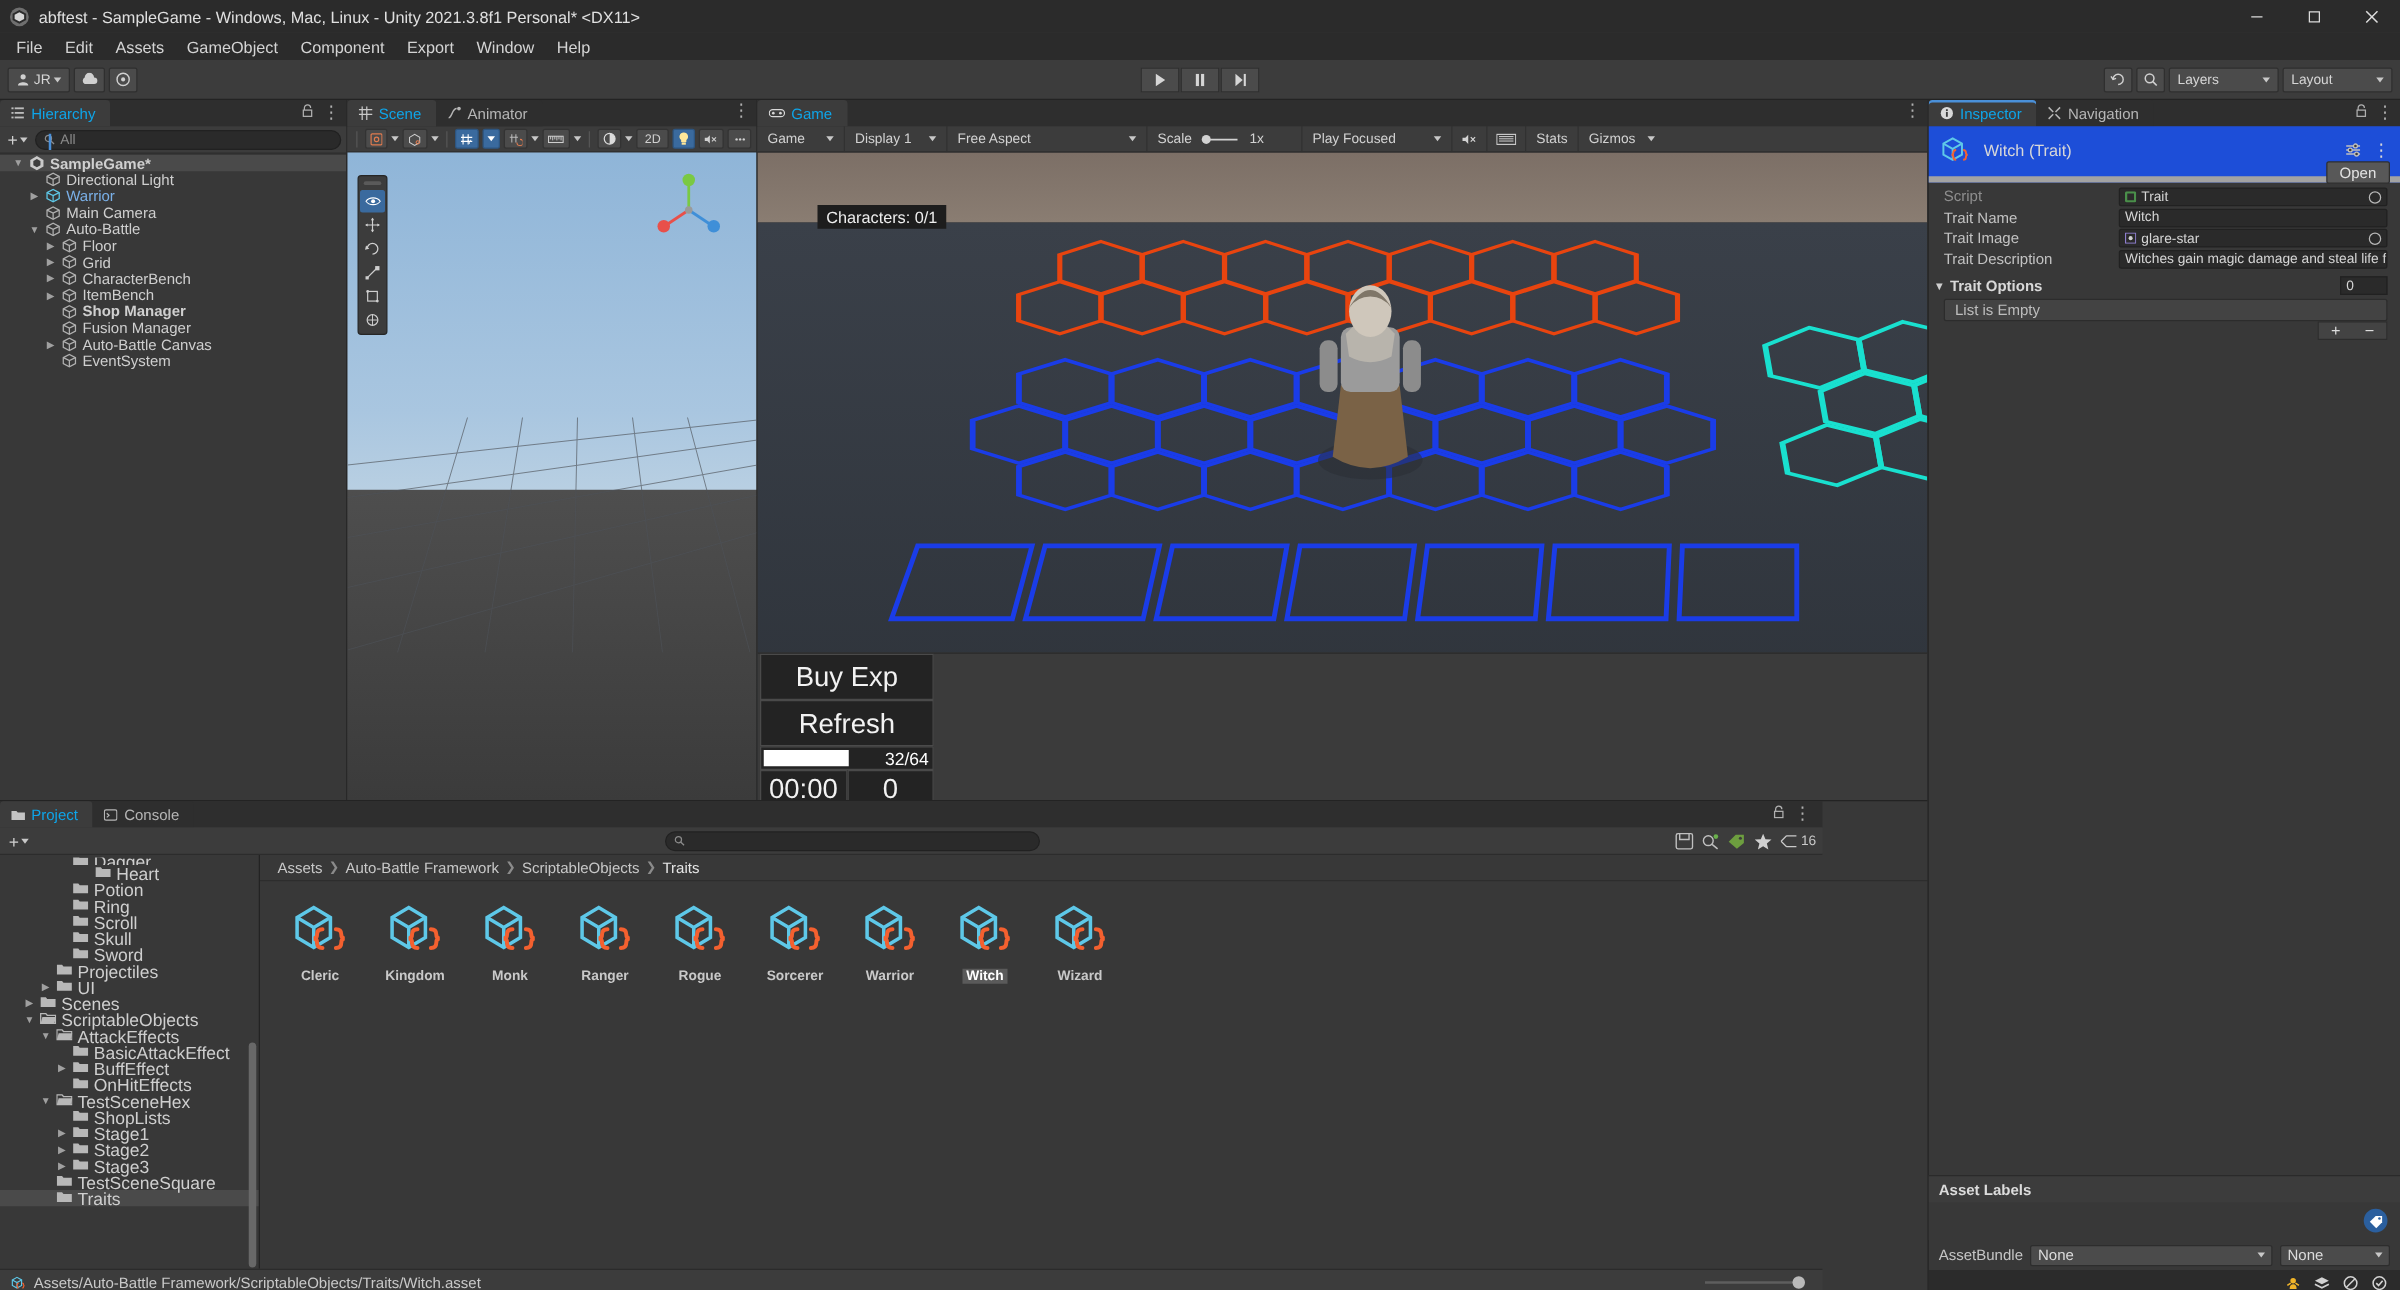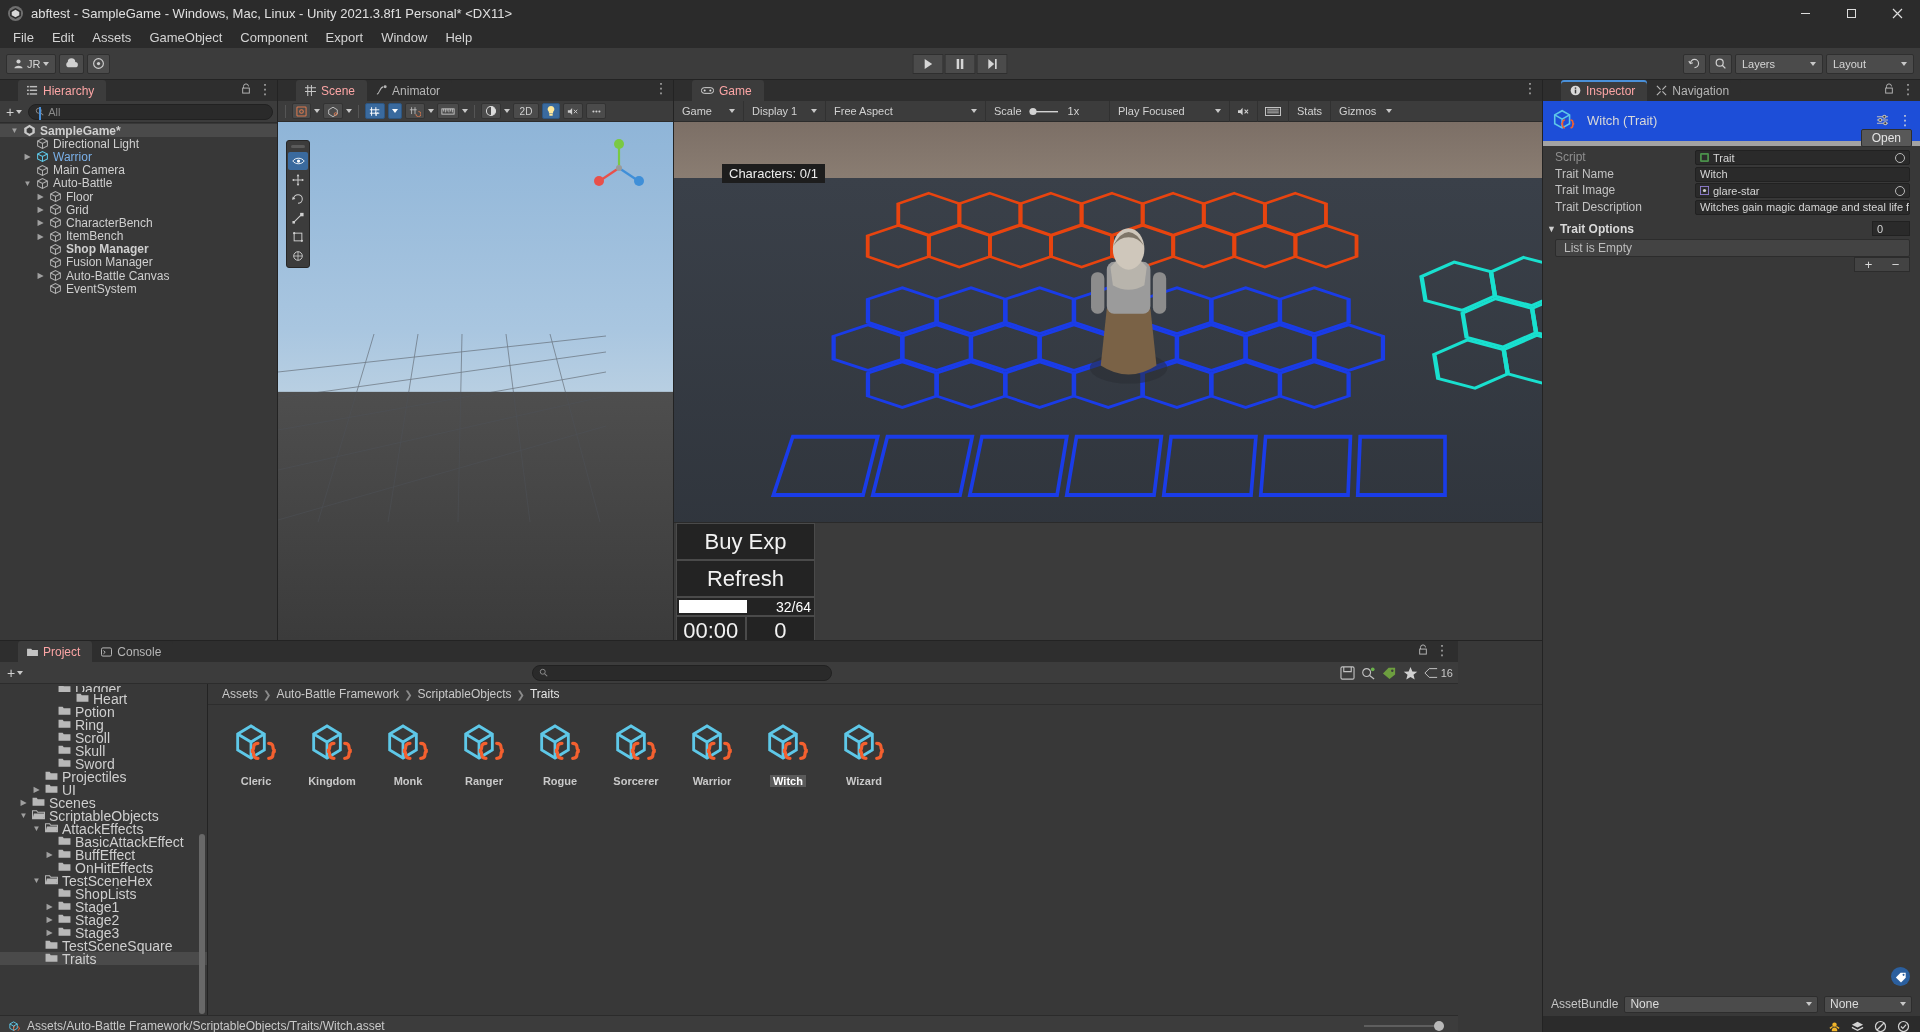--- a/index.html
+++ b/index.html
@@ -44,42 +44,42 @@
   .caret { width:0;height:0;border-left:3.5px solid transparent;border-right:3.5px solid transparent;border-top:4px solid #c8c8c8;}
   
   #workspace { height:956px; display:flex; flex-direction:column;}
   #upper { height:560px; display:flex; }
   .panel { background:#383838; display:flex; flex-direction:column; position:relative;}
   .tabbar { height:21px; background:#2e2e2e; display:flex; align-items:flex-end; position:relative;}
   .tab {
     height:21px; padding:0 12px 0 9px; display:flex; align-items:center; gap:5px;
     font-size:12px; color:#b6b6b6; background:#2e2e2e; border-top-left-radius:3px;border-top-right-radius:3px;
   }
-  .tab.active { background:#3c3c3c; color:#fca5a5;margin-left:18px; }
+  .tab.active { background:#3c3c3c; color:#0ea5e9; }
   .tab.active.blue { box-shadow: inset 0 2px 0 0 #4a90d9;}
   .tabbar .tright { position:absolute; right:5px; top:3px; display:flex; gap:7px; align-items:center; color:#b0b0b0; font-size:12px;}
   .kebab{ letter-spacing:0; line-height:10px; font-size:14px;}
   
   #hier { width:278px; border-right:1px solid #232323;}
   .h-toolbar { height:22px; background:#3c3c3c; display:flex; align-items:center; gap:4px; padding:0 4px; border-bottom:1px solid #2c2c2c;}
   .plus-btn { display:flex;align-items:center;gap:2px; color:#d0d0d0; font-size:14px; padding:0 2px;}
   .search {
     flex:1; height:16px; background:#2a2a2a; border:1px solid #212121; border-radius:8px;
     display:flex; align-items:center; padding:0 6px; gap:4px; color:#8a8a8a; font-size:11px;
   }
   .tree { flex:1; overflow:hidden; padding-top:1px; font-size:12px;}
   .trow { height:13.2px; display:flex; align-items:center; gap:4px; color:#cfcfcf; padding-left:4px; white-space:nowrap;}
   .trow.sel { background:#4a4a4a; }
   .trow.hl { color:#7ab0e8; }
   .trow.hl .gicon svg rect, .trow.hl .gicon svg path { }
   .arrow { width:9px; display:inline-block; text-align:center; color:#a0a0a0; font-size:8px;}
   .gicon { width:13px; height:13px; display:inline-block;}
   .selbar { position:absolute; left:39px; width:2px; height:13px; background:#4a90d9;}
   
-  #scene { width:396px; border-right:1px solid #232323; }
+  #scene { width:328px; border-right:1px solid #232323; }
   .sc-toolbar{ height:21px; background:#3c3c3c; display:flex; align-items:center; gap:3px; padding:0 4px; border-bottom:1px solid #2c2c2c; }
   .sc-btn{ height:16px; min-width:18px; background:#4b4b4b; border:1px solid #333; border-radius:2px;
            display:flex;align-items:center;justify-content:center;gap:2px;padding:0 3px;font-size:10px;color:#d0d0d0;}
   .sc-btn.on{ background:#3a6a9e; border-color:#2d5580;}
   .sep{ width:1px;height:13px;background:#555;margin:0 3px;}
   .sceneview{ flex:1; position:relative; overflow:hidden;
      background:linear-gradient(#8fb5d8 0%, #a9c6e0 40%, #b8cfe2 52%, #4e4e4e 52.2%, #3b3b3b 100%); }
   .sv-grid{ position:absolute; inset:0; }
   .tools-strip{ position:absolute; left:8px; top:18px; width:24px; background:#3c3c3c; border:1px solid #262626; border-radius:3px; padding:2px 0; display:flex; flex-direction:column; align-items:center; gap:1px;}
   .tool{ width:20px;height:18px; display:flex;align-items:center;justify-content:center; border-radius:2px; color:#cfcfcf; font-size:11px;}
@@ -892,20 +892,23 @@
       <div style="display:flex;">
         <div class="pm">
           <span>+</span>
           <span>−</span>
         </div>
       </div>
     </div>
 
     <div class="insp-spacer"></div>
 
+    <div class="asset-labels">
+      <span>Asset Labels</span>
+    </div>
     <div class="label-area">
       <div class="tagbtn">
         <svg width="12" height="12" viewBox="0 0 14 14">
               <path d="M1,7.5 L6.5,2 L12.5,2 L12.5,8 L7,13.5 Z" fill="#fff"></path>
               <circle cx="10" cy="4.5" r="1.2" fill="#2b5f9e"></circle>
             </svg>
       </div>
     </div>
     <div class="bundle-row">
       <span>AssetBundle</span>

